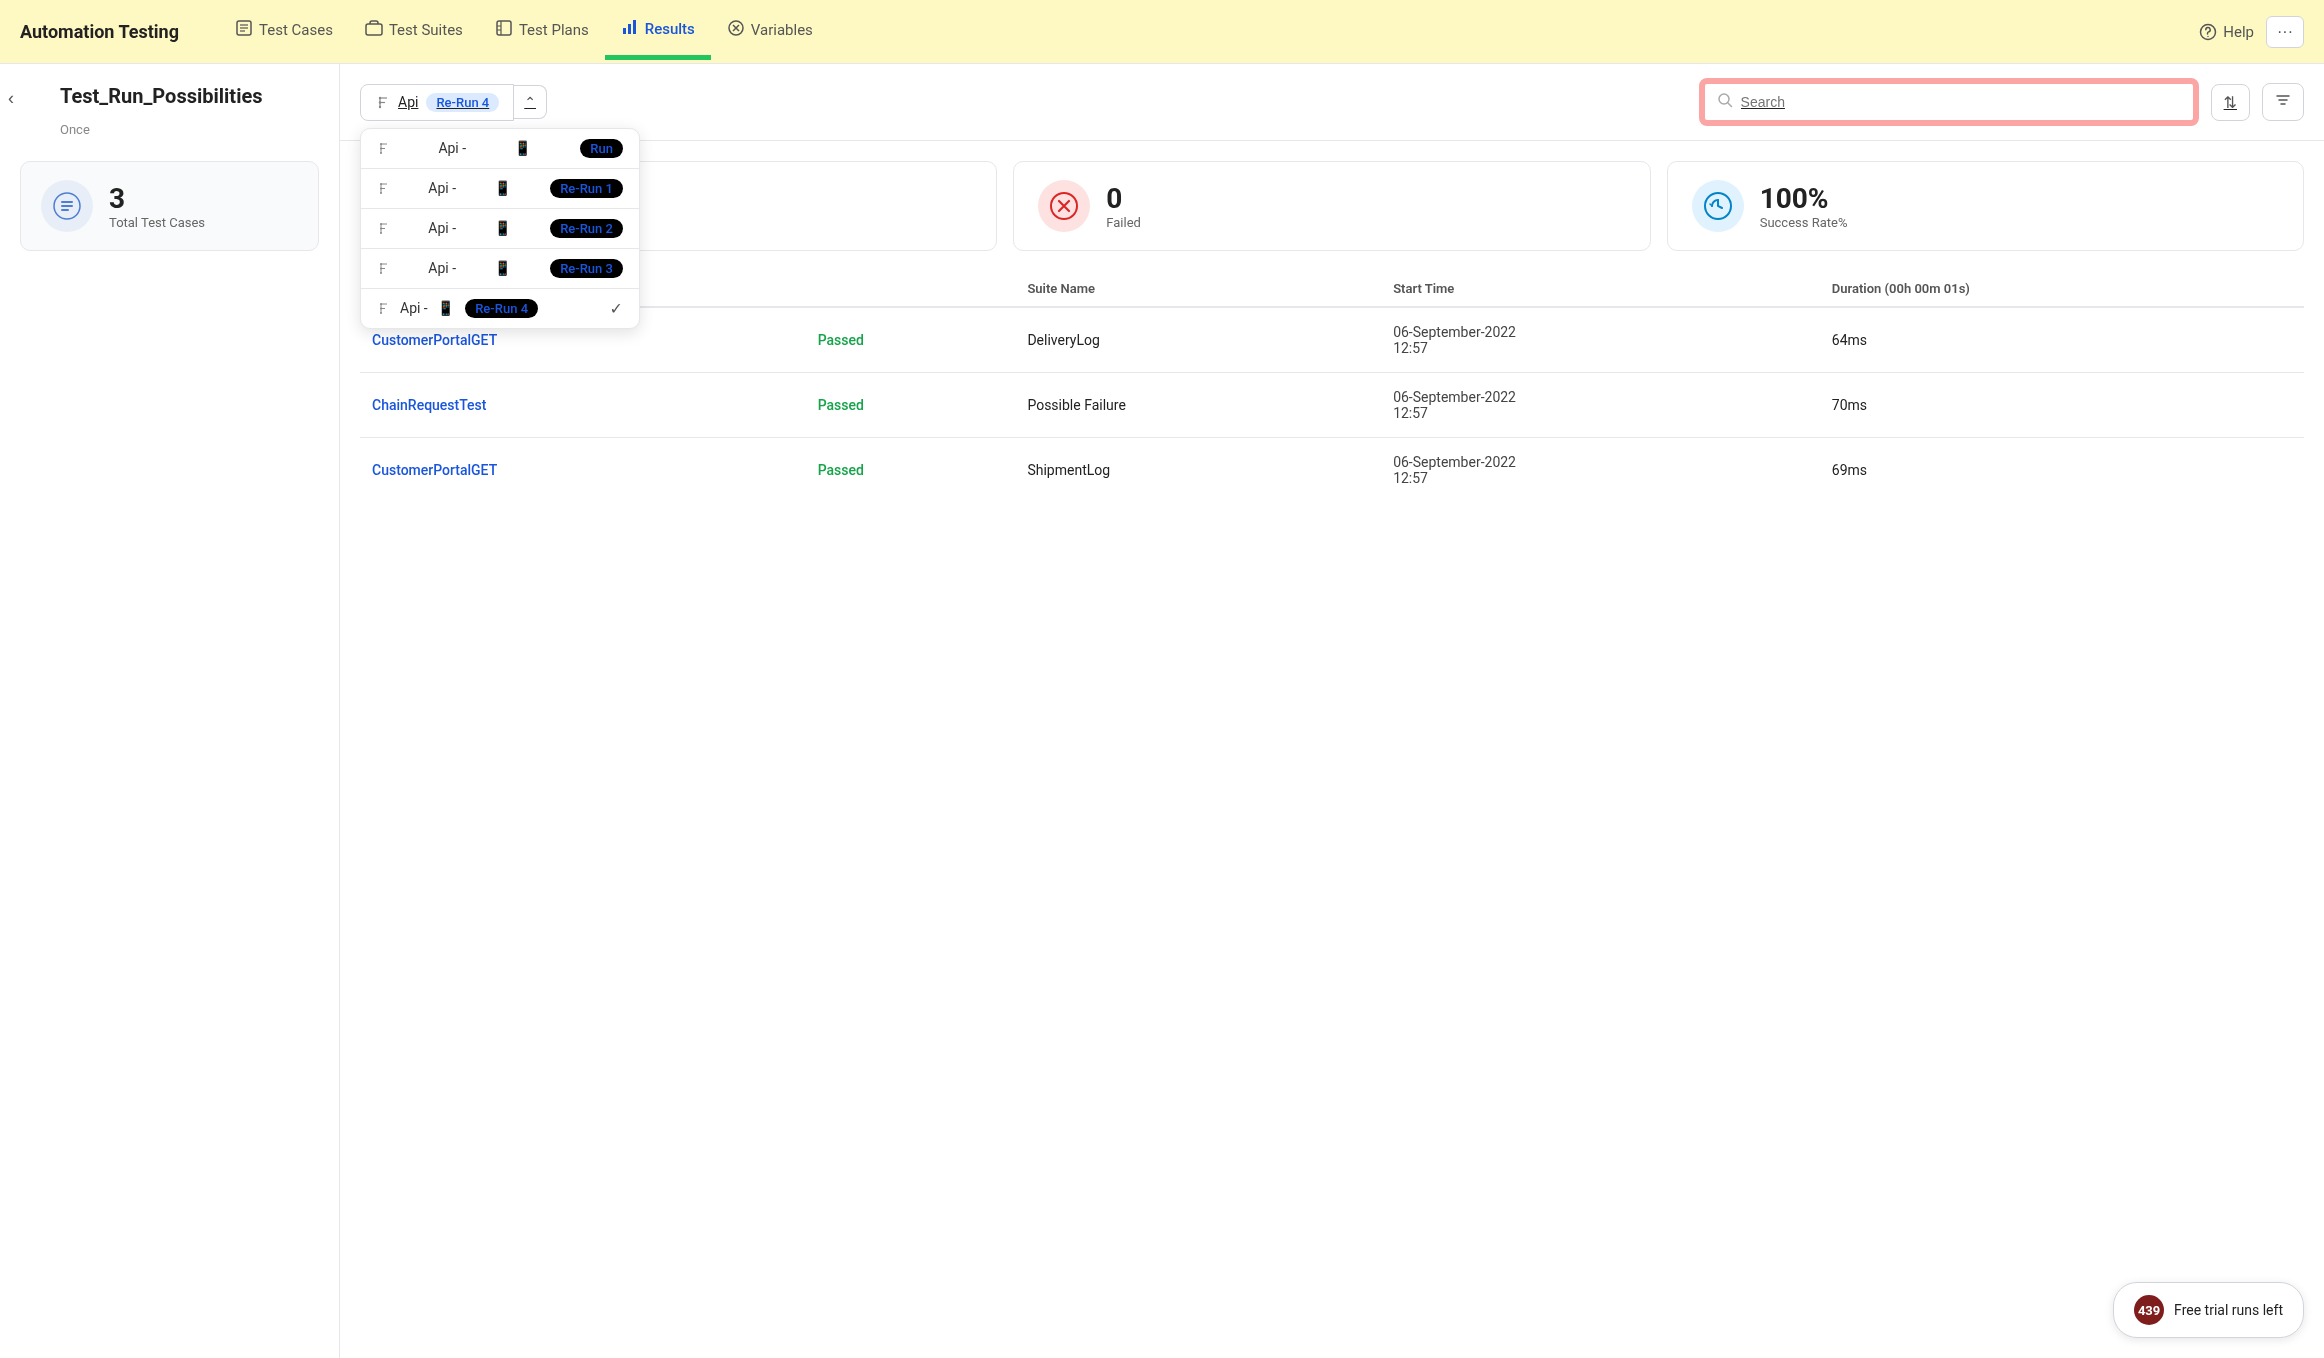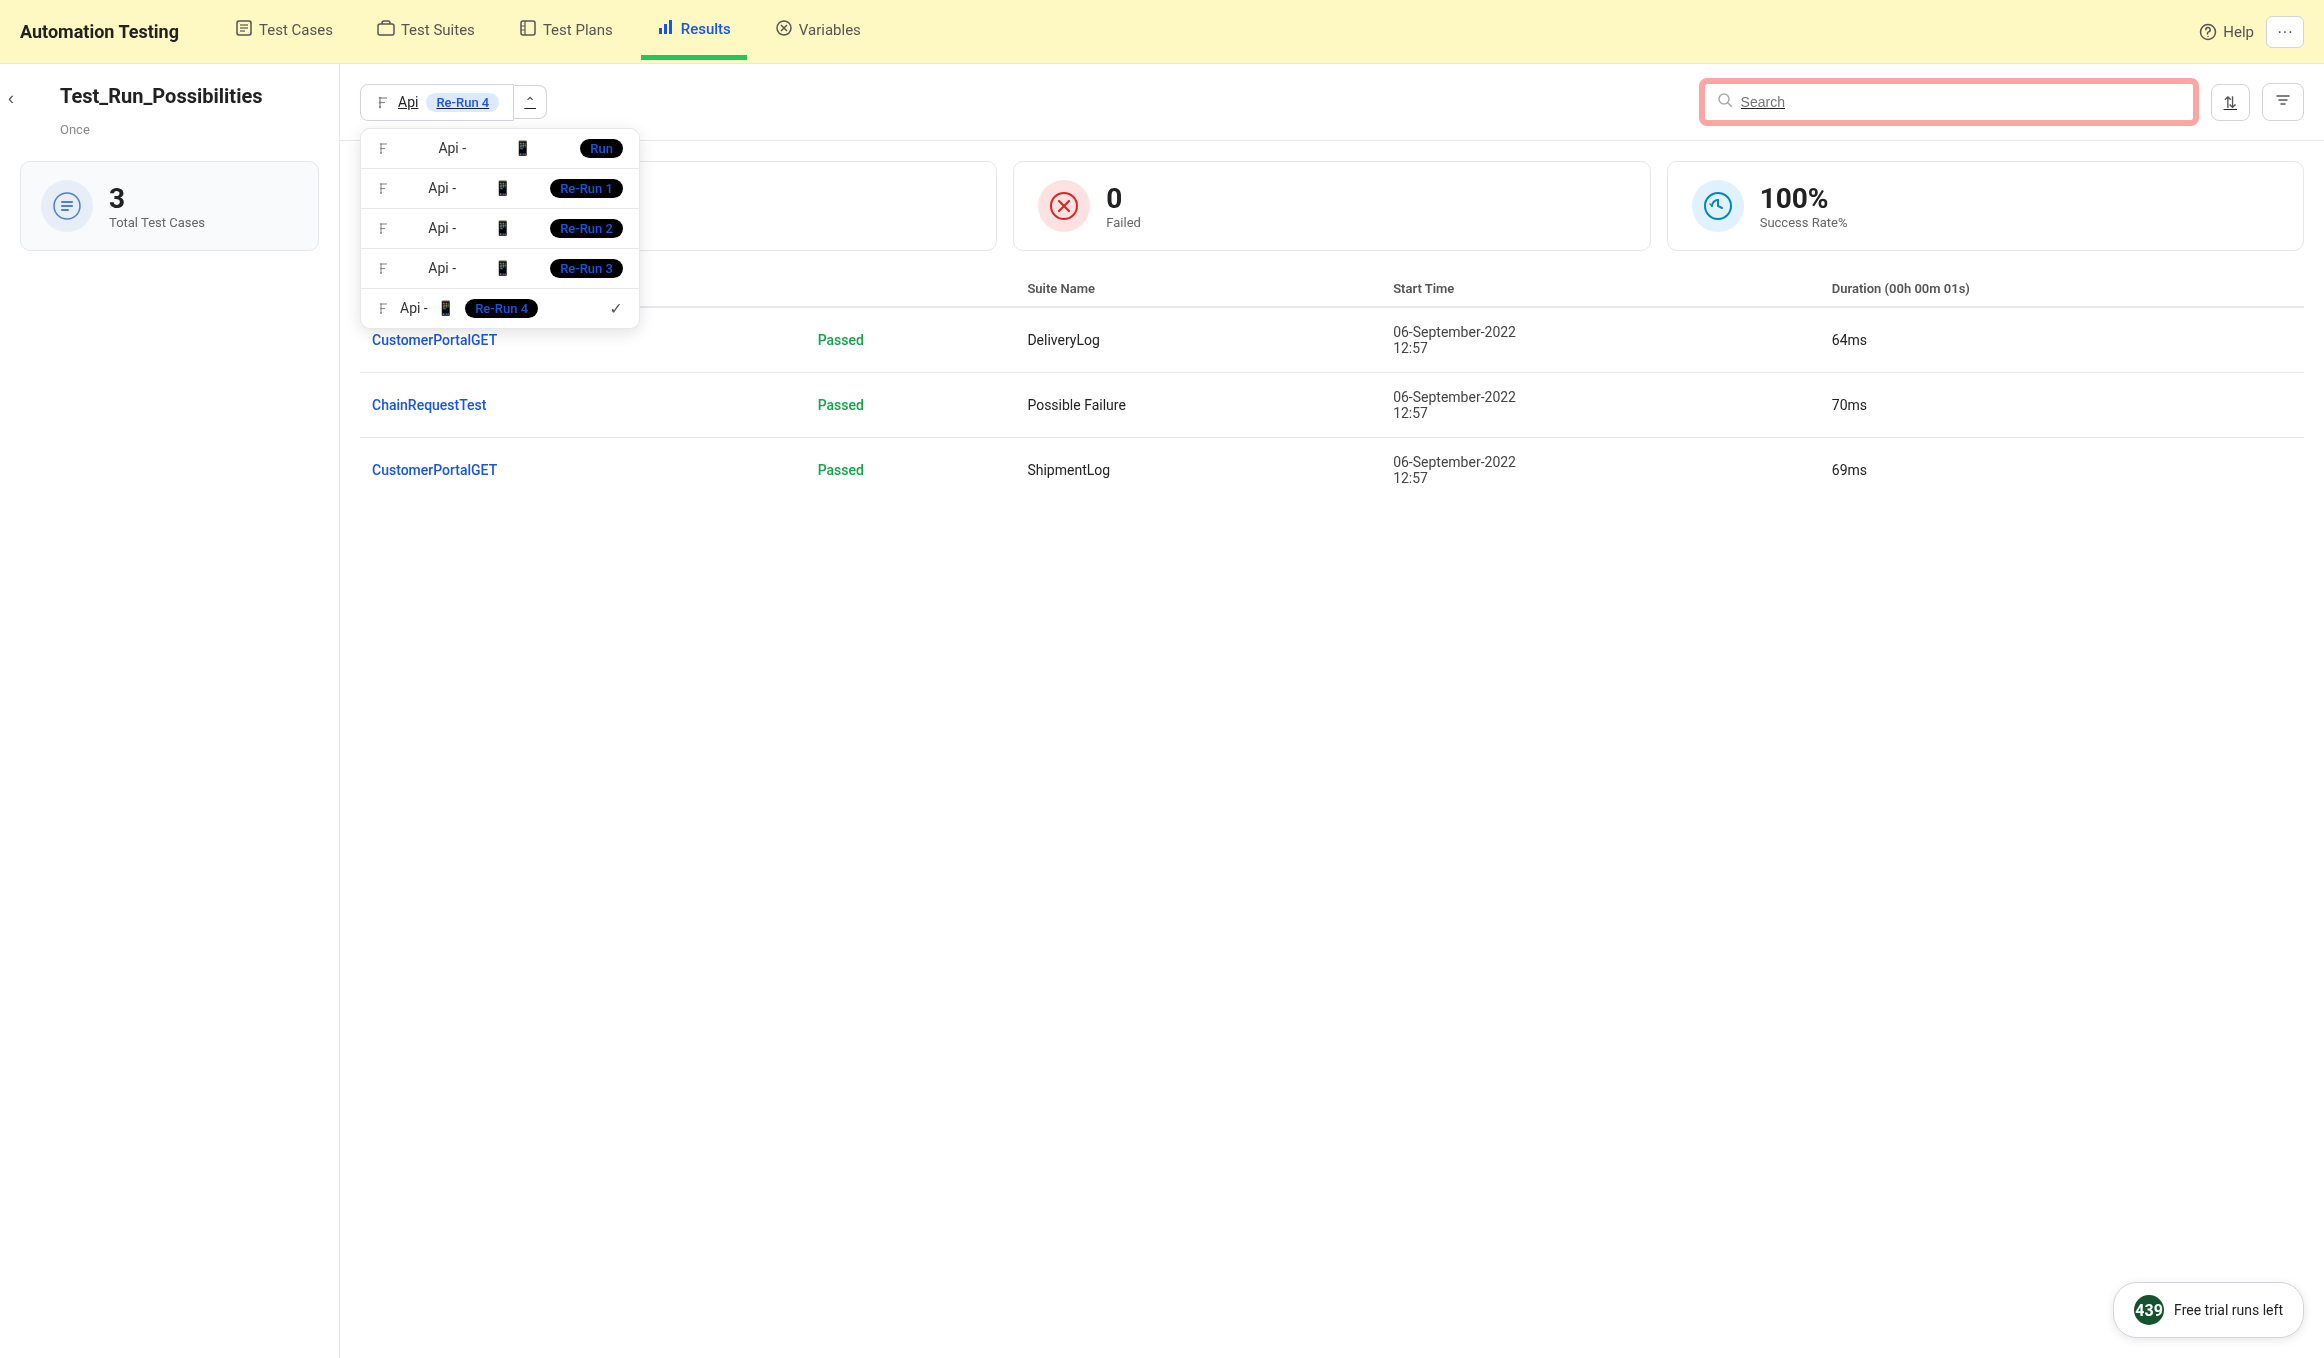--- a/index.html
+++ b/index.html
@@ -6,21 +6,21 @@
     body { font-family: -apple-system, BlinkMacSystemFont, 'Segoe UI', Roboto, sans-serif; background: #fff; color: #222; font-size: 14px; }
 
     
     .top-nav {
       display: flex; align-items: center; padding: 13px 20px; height: 64px;
       border-bottom: 1px solid #e5e7eb; background: #fef9c3;
     }
     .app-title {
       font-weight: 700; font-size: 18px; margin-right: 40px; white-space: nowrap;
     }
-    .nav-tabs { display: flex; align-items: center; gap: 12px; flex: 1; }
+    .nav-tabs { display: flex; align-items: center; gap: 0; flex: 1; }
     .nav-tab {
       display: flex; align-items: center; gap: 6px; padding: 0 16px; height: 56px;
       color: #555; text-decoration: none; font-size: 15px; cursor: pointer;
       border-bottom: 3px solid transparent; white-space: nowrap;
     }
     .nav-tab.active { color: #1a56db; border-bottom: 5px solid #22c55e; font-weight: 500; }
     .nav-tab-icon { font-size: 16px; }
     .nav-right { display: flex; align-items: center; gap: 12px; margin-left: auto; }
     .help-btn {
       display: flex; align-items: center; gap: 6px; color: #555; cursor: pointer;
@@ -158,23 +158,23 @@
     .time-cell { color: #444; }
 
     
     .trial-banner {
       position: fixed; bottom: 20px; right: 20px;
       background: #fff; border: 1px solid #d1d5db; border-radius: 24px;
       padding: 12px 20px; display: flex; align-items: center; gap: 10px;
       box-shadow: 0 2px 10px rgba(0,0,0,0.1); font-size: 14px;
     }
     .trial-count {
-      background: #14532d; color: #fff; border-radius: 50%;
+      background: #7f1d1d; color: #fff; border-radius: 50%;
       width: 30px; height: 30px; display: flex; align-items: center; justify-content: center;
-      font-weight: 700; font-size: 16px; flex-shrink: 0;
+      font-weight: 700; font-size: 13px; flex-shrink: 0;
     }
   </style>
 </head>
 <body>
 
 <nav class="top-nav">
   <span class="app-title">Automation Testing</span>
   <div class="nav-tabs">
     <div class="nav-tab">
       <span class="nav-tab-icon">

